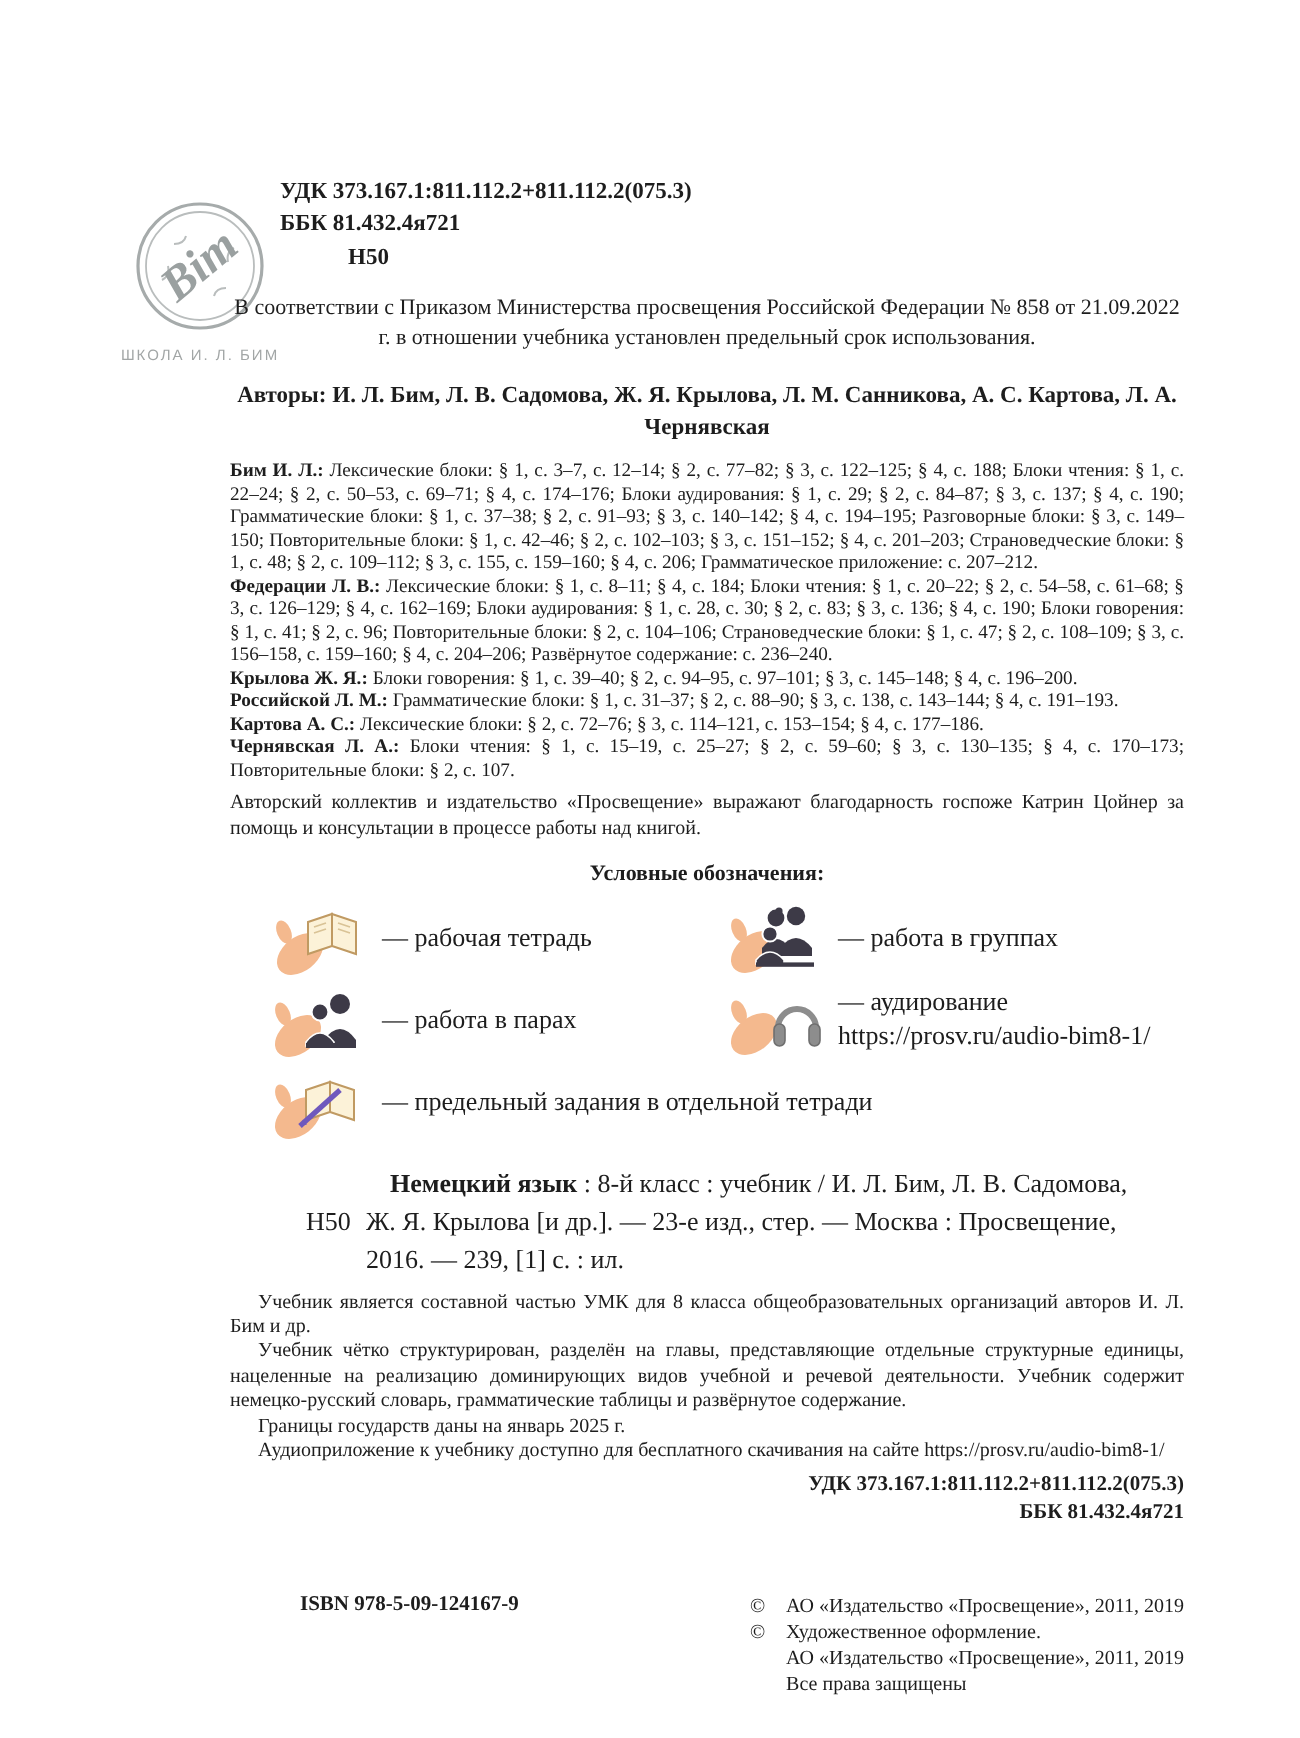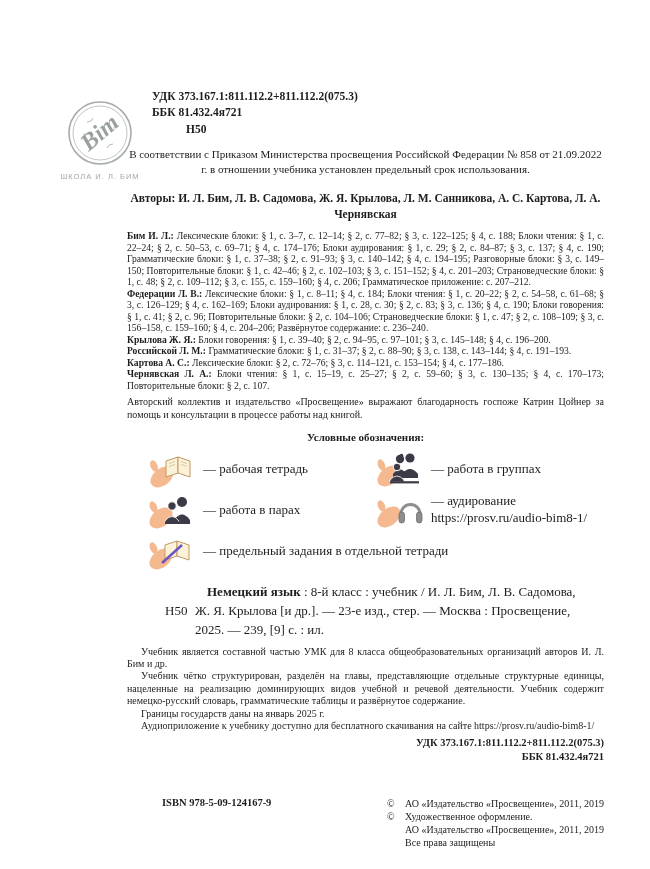--- a/index.html
+++ b/index.html
@@ -5,21 +5,21 @@
   html,body{margin:0;padding:0;background:#ffffff;}
   .page{
     position:relative;
     width:650px;height:869px;
     background:#ffffff;
     font-family:"Liberation Serif","DejaVu Serif",serif;
     color:#1d1d1d;
     overflow:hidden;
     box-sizing:border-box;
   }
-  .main{position:absolute;left:127px;top:88px;width:477px;}
+  .main{position:absolute;left:115px;top:88px;width:477px;}
   
   .head-codes{margin-left:25px;font-size:11.5px;line-height:1.42;font-weight:bold;}
   .head-codes .code-line{white-space:pre;}
   .head-codes .hcode{margin-left:34px;}
   
   .logo-wrap{position:absolute;left:58px;top:100px;width:84px;text-align:center;}
   .logo-caption{margin-top:2px;font-family:"Liberation Sans","DejaVu Sans",sans-serif;
     font-size:7.5px;letter-spacing:1px;color:#a2a6a6;white-space:nowrap;}
   
   .notice{margin-top:10px;text-align:center;font-size:11px;line-height:1.35;padding:0 2px;}
@@ -196,21 +196,21 @@
     </div>
 
     <div class="imprint">
       <div class="l1">
         <b>Немецкий язык</b><span> : 8-й класс : учебник / И. Л. Бим, Л. В. Садомова,</span>
       </div>
       <div class="l2">
         <span class="hang">Н50</span>
         <span>Ж. Я. Крылова [и др.]. — 23-е изд., стер. — Москва : Просвещение,</span>
       </div>
-      <div class="l3">2025. — 239, [9] с. : ил.</div>
+      <div class="l3">2016. — 239, [1] с. : ил.</div>
     </div>
 
     <div class="desc">
       <p>Учебник является составной частью УМК для 8 класса общеобразовательных организаций авторов И. Л. Бим и др.</p>
       <p>Учебник чётко структурирован, разделён на главы, представляющие отдельные структурные единицы, нацеленные на реализацию доминирующих видов учебной и речевой деятельности. Учебник содержит немецко-русский словарь, грамматические таблицы и развёрнутое содержание.</p>
       <p>Границы государств даны на январь 2025 г.</p>
       <p>Аудиоприложение к учебнику доступно для бесплатного скачивания на сайте https://prosv.ru/audio-bim8-1/</p>
     </div>
 
     <div class="codes-right">

